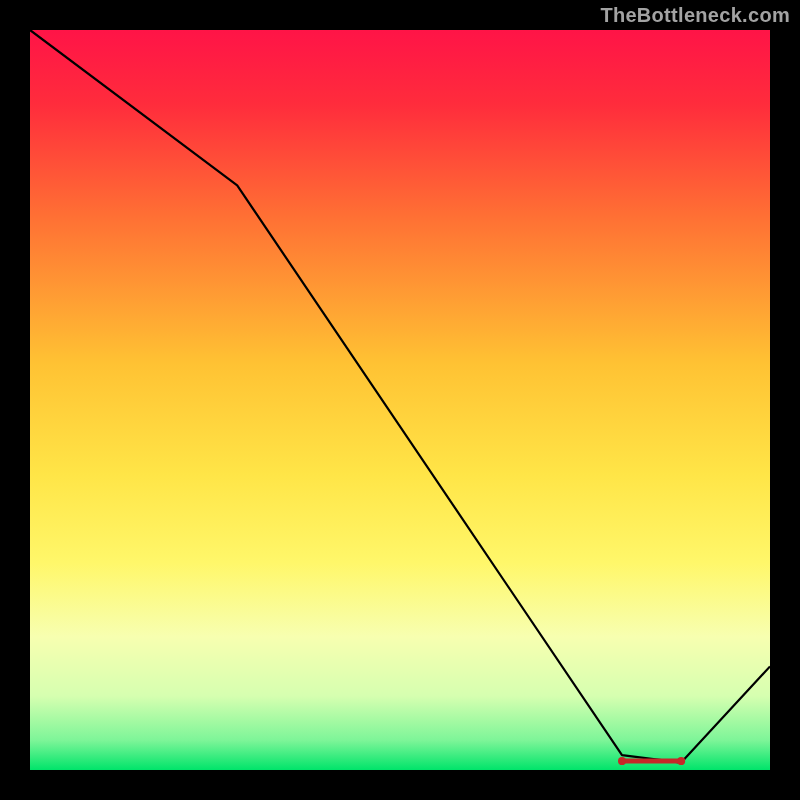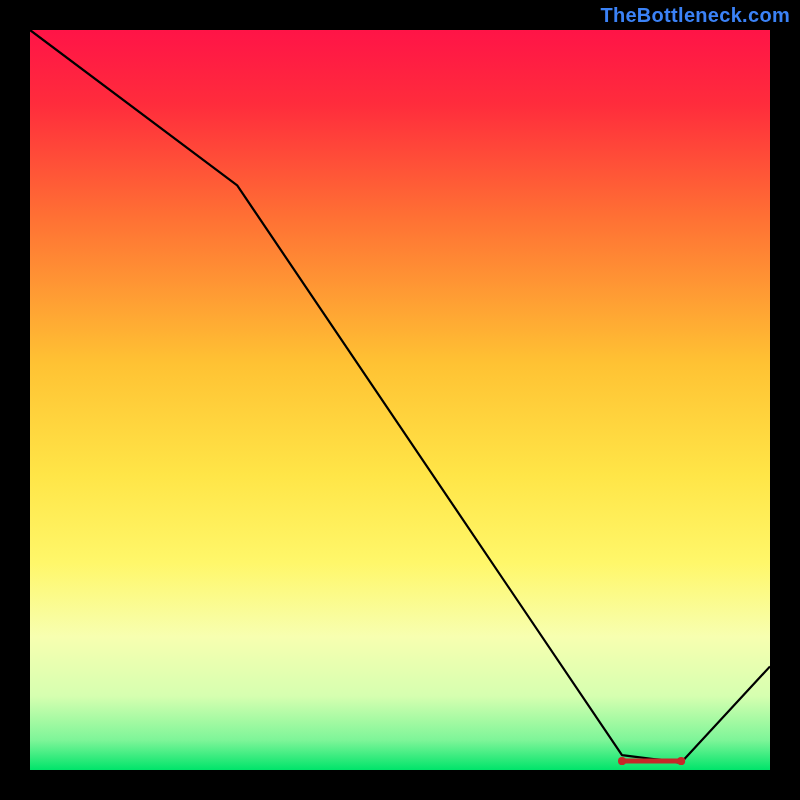--- a/index.html
+++ b/index.html
@@ -14,21 +14,21 @@
   .frame {
     position: relative;
     width: 800px;
     height: 800px;
     background: #000;
   }
   .watermark {
     position: absolute;
     top: 4px;
     right: 10px;
-    color: #3b82f6;
+    color: #a3a3a3;
     font-size: 20px;
     font-weight: 600;
     letter-spacing: 0.3px;
     z-index: 5;
   }
   .plot {
     position: absolute;
     left: 30px;
     top: 30px;
     width: 740px;

